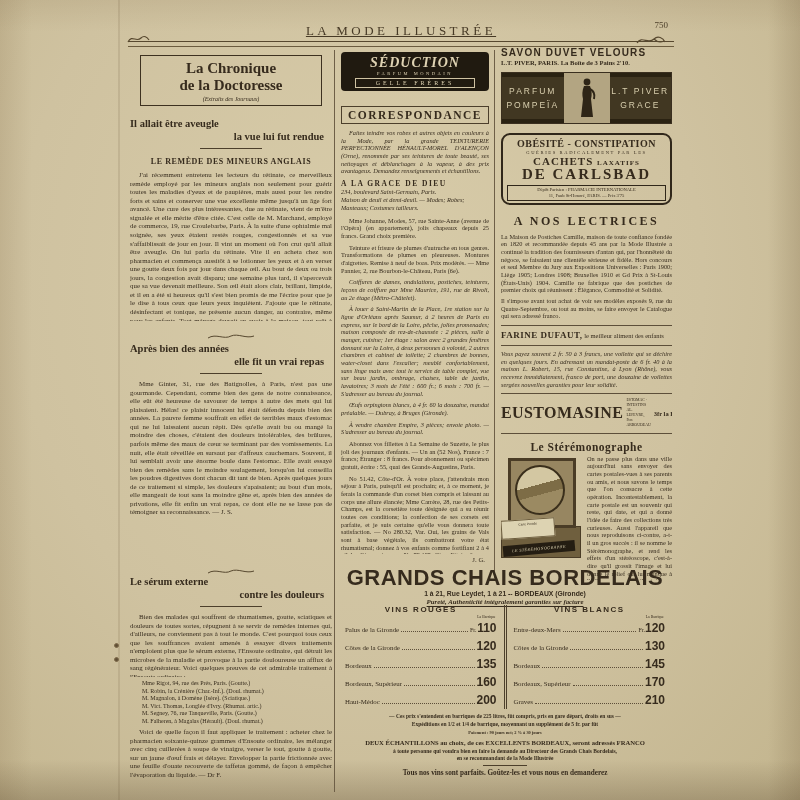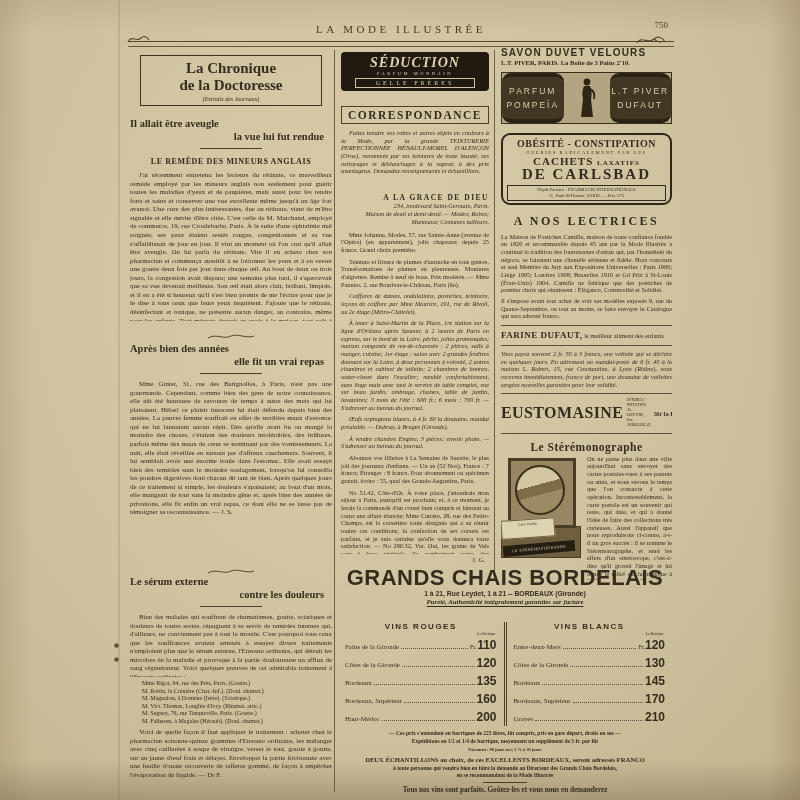--- a/index.html
+++ b/index.html
@@ -8,21 +8,21 @@
     font-family:"Liberation Serif",serif;color:#362b1d;
     background:
       linear-gradient(180deg, rgba(120,95,60,.12), rgba(0,0,0,0) 4%, rgba(0,0,0,0) 95%, rgba(80,62,38,.28)),
       linear-gradient(90deg, rgba(120,95,60,.16), rgba(0,0,0,0) 4%, rgba(0,0,0,0) 96%, rgba(110,88,55,.22)),
       radial-gradient(ellipse at 45% 35%, #d8cca9 0%, #cfc2a0 55%, #c3b58e 100%);
   }
   .crease{position:absolute;left:118px;top:0;width:2px;height:100%;background:rgba(101,80,50,.14);}
   .hole{position:absolute;left:114px;width:5px;height:5px;border-radius:50%;
         background:radial-gradient(circle,#5d4c33 20%,#8a7654 70%,transparent 75%);}
   .masthead{position:absolute;top:23px;left:128px;width:546px;text-align:center;
-            font-size:11px;letter-spacing:3.5px;color:#473a26;}
+            font-size:13px;letter-spacing:3.5px;color:#473a26;text-decoration:underline;}
   .pagenum{position:absolute;top:20px;right:132px;font-size:9px;color:#4c3e29;}
   .toprule{position:absolute;top:41px;left:128px;width:546px;height:4px;
            border-top:1.6px solid #57482f;border-bottom:.8px solid #6b5b3e;}
   .flourish{position:absolute;color:#57482f;}
   .vrule1{position:absolute;left:334px;top:50px;height:742px;width:0;border-left:1px solid #6e5f47;}
   .vrule2{position:absolute;left:494px;top:50px;height:528px;width:0;border-left:1px solid #6e5f47;}
 
   
   .col-left{position:absolute;left:130px;top:55px;width:202px;}
   .chronique-box{width:160px;margin:0 auto;border:1.6px solid #3d3120;padding:4px 10px 3px;text-align:center;}
@@ -41,34 +41,34 @@
   .col-mid{position:absolute;left:341px;top:52px;width:148px;height:502px;overflow:hidden;}
   .seduction{background:#201a10;border-radius:4px;padding:3px 0 3px;text-align:center;color:#ded2b2;}
   .sed-main{font-size:14px;font-style:italic;font-weight:bold;letter-spacing:1px;}
   .sed-sub{font-size:4.5px;letter-spacing:2.5px;margin-top:0;}
   .sed-bar{margin:2px 14px 0;border:1px solid #cfc3a3;font-size:6px;letter-spacing:3px;padding:1px 0;}
   .corr{border:1px solid #4c3f2b;text-align:center;font-size:11.5px;font-weight:bold;
         letter-spacing:1.5px;padding:2px 0;margin-top:15px;}
   .mbody{font-size:6.3px;line-height:1.22;text-align:justify;margin:0 0 4px;overflow:hidden;}
   .mbody.ind{text-indent:8px;}
   .ital{font-style:italic;}
-  .grace{text-align:right;margin:18px 0 5px;}
+  .grace{text-align:left;margin:4px 0 5px;}
   .grace-t{font-size:7.5px;font-weight:bold;letter-spacing:1.5px;}
   .grace-l{font-size:6.3px;font-style:italic;line-height:1.25;}
   .replies{max-height:100px;}
   .mid-sig{position:absolute;left:341px;top:556px;width:144px;text-align:right;font-size:6.8px;}
 
   
   .col-right{position:absolute;left:501px;top:47px;width:171px;height:533px;overflow:hidden;}
   .savon1{font-size:10px;font-weight:bold;letter-spacing:1.2px;font-family:"Liberation Sans",sans-serif;}
   .savon2{font-size:6.6px;font-weight:bold;margin-top:1px;}
   .pompeia{display:flex;border:1px solid #3a2f1f;height:50px;margin-top:6px;background:#b3a582;}
   .pp-panel{flex:1;background:#413722;color:#d9cfae;display:flex;flex-direction:column;
             justify-content:center;text-align:center;gap:4px;
-            border-top:4px solid #2a2212;border-bottom:4px solid #2a2212;border-radius:9px;}
+            border-top:4px solid #2a2212;border-bottom:4px solid #2a2212;}
   .pp-word{font-size:8.5px;letter-spacing:2px;font-family:"Liberation Sans",sans-serif;}
   .pp-center{width:46px;display:flex;align-items:center;justify-content:center;}
   .carlsbad{border:2px solid #30271a;border-radius:9px;padding:3px 4px 2px;text-align:center;margin-top:9px;}
   .cl1{font-size:10px;font-weight:bold;letter-spacing:.5px;}
   .cl2{font-size:4.6px;letter-spacing:1.6px;margin-top:1px;}
   .cl3{font-size:11px;font-weight:bold;letter-spacing:1px;margin-top:1px;line-height:1;}
   .cl3 .sm{font-size:7px;}
   .cl4{font-size:15px;font-weight:bold;letter-spacing:2px;line-height:1.05;}
   .cl5{border:1px solid #30271a;margin-top:2px;padding:1px 0;font-size:4.6px;line-height:1.3;}
   .lect-t{font-size:12px;font-weight:bold;letter-spacing:2.5px;text-align:center;margin-top:9px;}
@@ -91,21 +91,21 @@
   .si-banner{position:absolute;bottom:4px;left:2px;width:72px;height:11px;background:#241d12;color:#d9cfae;
              transform:rotate(-5deg);font-size:4.2px;font-style:italic;text-align:center;line-height:11px;letter-spacing:.4px;}
 
   
   .bottom-ad{position:absolute;left:338px;top:566px;width:334px;text-align:center;}
   .ba-title{font-size:22px;font-weight:bold;letter-spacing:.5px;font-family:"Liberation Sans",sans-serif;line-height:1.05;}
   .ba-addr{font-size:6.8px;font-weight:bold;font-family:"Liberation Sans",sans-serif;margin-top:1px;}
   .ba-sub{font-size:18px;font-weight:bold;letter-spacing:2px;margin-top:3px;line-height:1.05;}
   .ba-tag{font-size:6.8px;font-weight:bold;font-style:italic;margin-top:1px;text-decoration:underline;
           text-underline-offset:2px;text-decoration-thickness:.5px;}
-  .wine-table{display:flex;margin-top:17px;text-align:left;}
+  .wine-table{display:flex;margin-top:0;text-align:left;}
   .wt-half{flex:1;padding:0 7px;}
   .wt-half + .wt-half{border-left:3px double #4c3f2b;}
   .wt-head{text-align:center;font-size:8px;font-weight:bold;letter-spacing:1.5px;font-family:"Liberation Sans",sans-serif;}
   .barrique{font-size:3.8px;text-align:right;padding-right:1px;margin-top:1px;}
   .wrow{display:flex;align-items:baseline;font-size:6.9px;line-height:1.5;}
   .wl{white-space:nowrap;}
   .dots{flex:1;border-bottom:1px dotted #5d4f3a;margin:0 2px 2px;}
   .unit{font-size:6px;}
   .wp{font-weight:bold;font-size:12px;font-family:"Liberation Sans",sans-serif;width:20px;text-align:right;}
   .ba-note{font-size:5.5px;font-weight:bold;line-height:1.35;margin-top:4px;}
@@ -225,21 +225,21 @@
       </div>
       <div class="pp-center">
         <svg width="26" height="42" viewBox="0 0 26 42">
           <circle cx="13" cy="5" r="3.4" fill="#2e2517"></circle>
           <path d="M10 9 C8 14,8 18,9 22 L7 40 L19 40 L17 22 C18 18,18 14,16 9 Z" fill="#2e2517"></path>
           <path d="M16 12 C20 14,21 18,20 22" stroke="#2e2517" stroke-width="2" fill="none"></path>
         </svg>
       </div>
       <div class="pp-panel">
         <div class="pp-word">L.T PIVER</div>
-        <div class="pp-word">DUFAUT</div>
+        <div class="pp-word">GRACE</div>
       </div>
     </div>
 
     <div class="carlsbad">
       <div class="cl1">OBÉSITÉ - CONSTIPATION</div>
       <div class="cl2">GUÉRIES RADICALEMENT PAR LES</div>
       <div class="cl3">
         <span>CACHETS</span>
         <span class="sm">LAXATIFS</span>
       </div>

